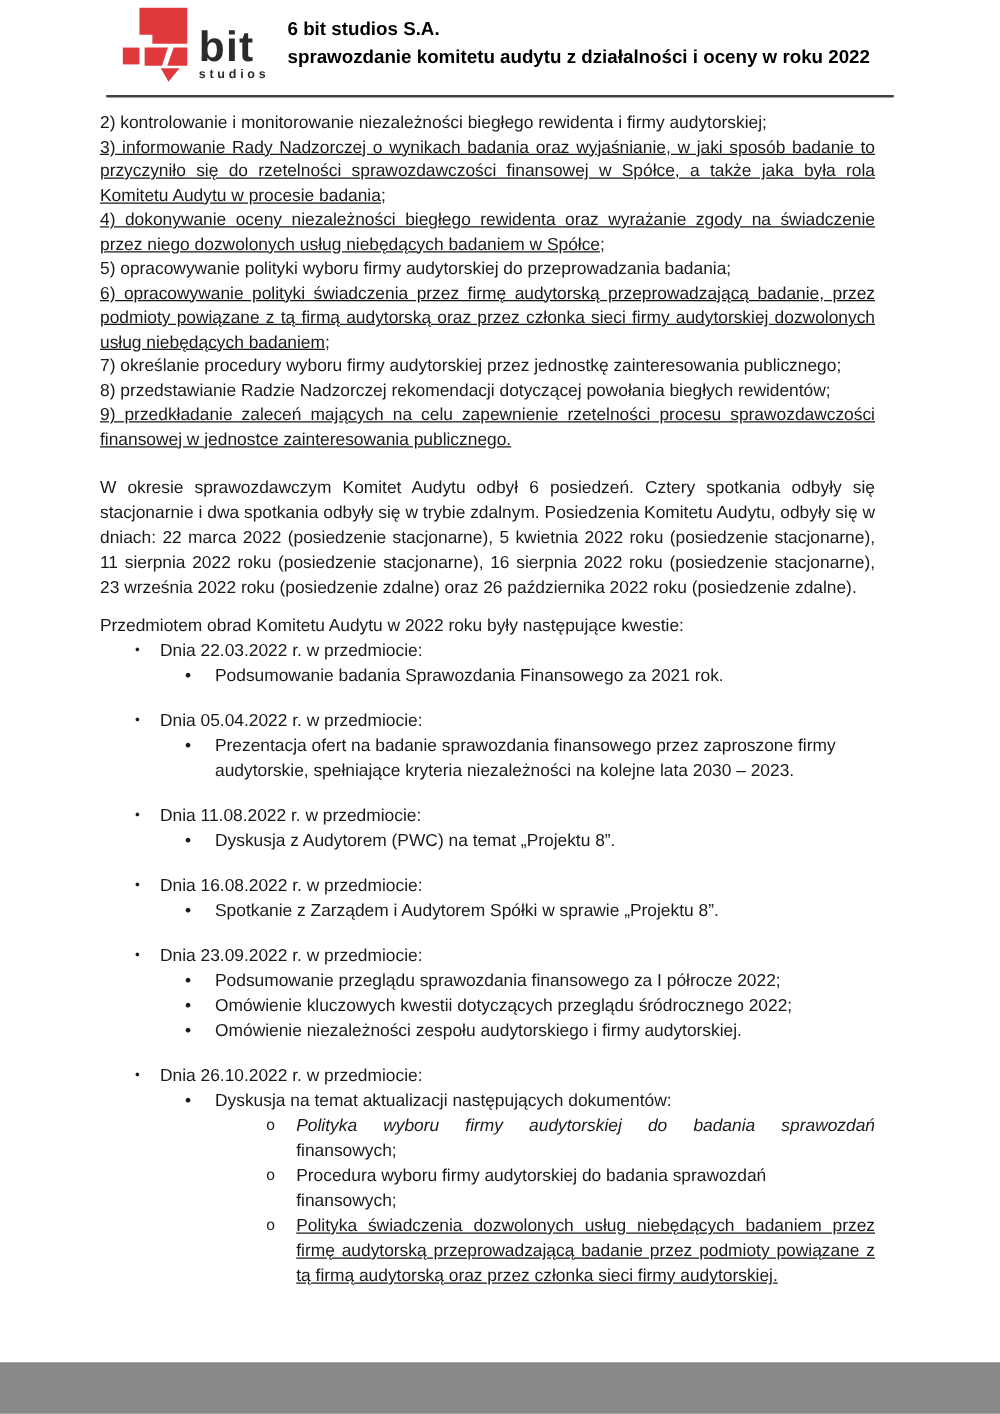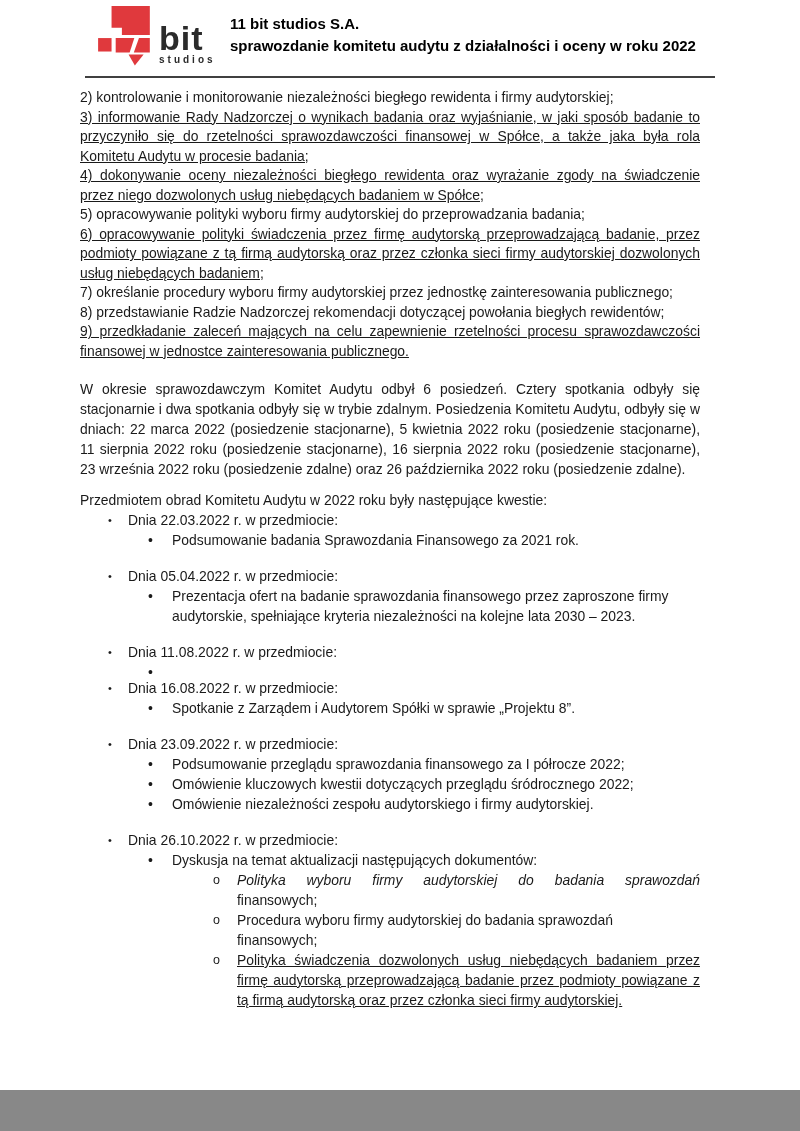--- a/index.html
+++ b/index.html
@@ -53,21 +53,21 @@
         <path d="M29.5 47 L44 47 L35.5 57.5 Z"></path>
       </g>
     </svg>
     <div class="logo-text">
       <span class="logo-bit">bit</span>
       <span class="logo-studios">studios</span>
     </div>
   </div>
 
   <div class="header-text">
-    <div>11 bit studios S.A.</div>
+    <div>6 bit studios S.A.</div>
     <div>sprawozdanie komitetu audytu z działalności i oceny w roku 2022</div>
   </div>
 
   <div class="rule"></div>
 
   <div class="content">
 
     <p class="num">2) kontrolowanie i monitorowanie niezależności biegłego rewidenta i firmy audytorskiej;</p>
     <p class="num justify">3) informowanie Rady Nadzorczej o wynikach badania oraz wyjaśnianie, w jaki sposób badanie to przyczyniło się do rzetelności sprawozdawczości finansowej w Spółce, a także jaka była rola Komitetu Audytu w procesie badania;</p>
     <p class="num justify">4) dokonywanie oceny niezależności biegłego rewidenta oraz wyrażanie zgody na świadczenie przez niego dozwolonych usług niebędących badaniem w Spółce;</p>
@@ -103,20 +103,21 @@
       </div>
     </div>
 
     <div class="group">
       <div class="l1">
         <span class="b b1">•</span>
         <span>Dnia 11.08.2022 r. w przedmiocie:</span>
       </div>
       <div class="l2">
         <span class="b b2">•</span>
+        <span>Dyskusja z Audytorem (PWC) na temat „Projektu 8”.</span>
       </div>
     </div>
 
     <div class="group">
       <div class="l1">
         <span class="b b1">•</span>
         <span>Dnia 16.08.2022 r. w przedmiocie:</span>
       </div>
       <div class="l2">
         <span class="b b2">•</span>

